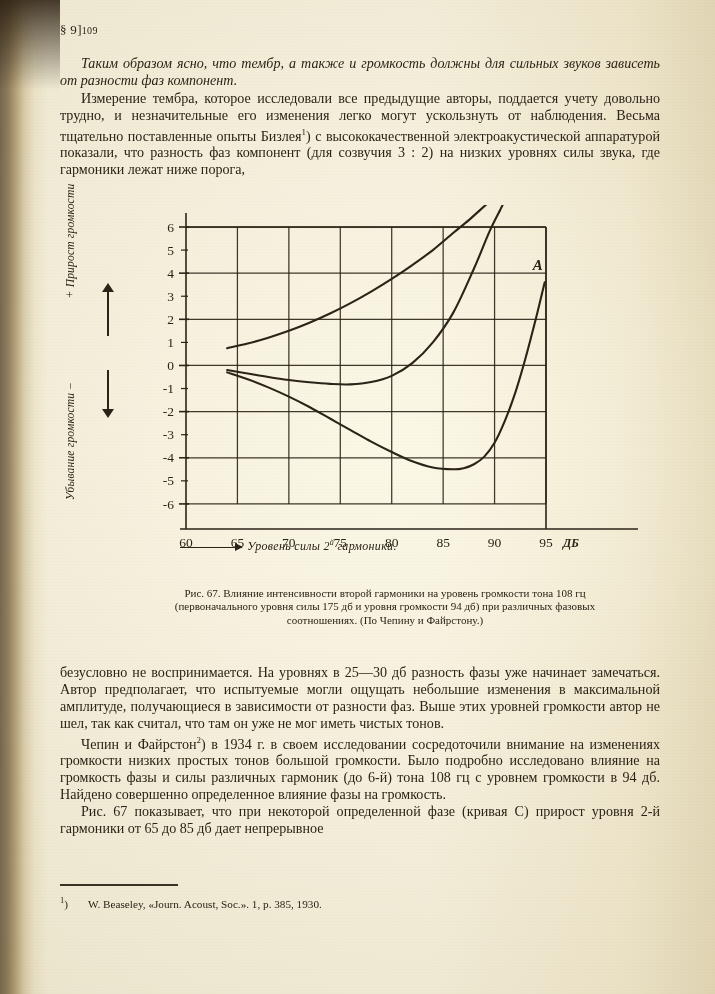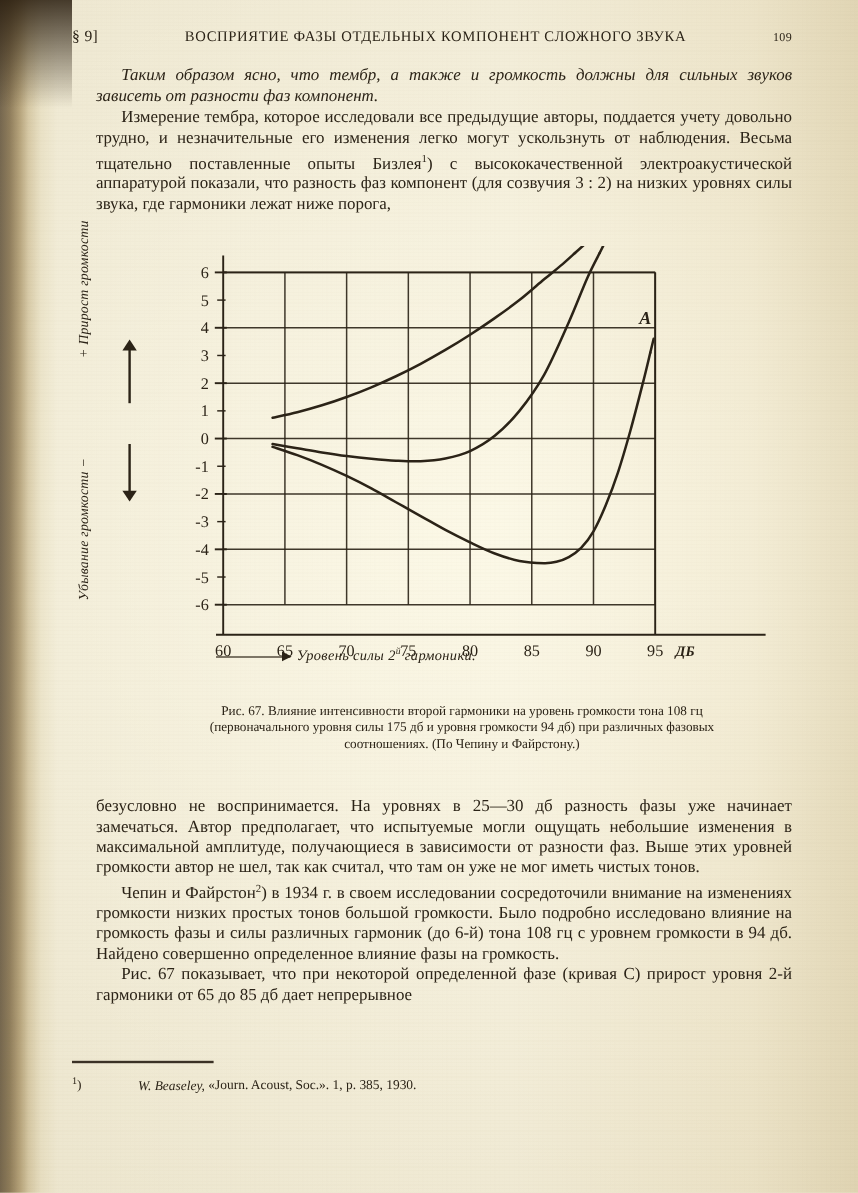--- a/index.html
+++ b/index.html
@@ -42,26 +42,25 @@
     padding:0 10px;
   }
   .runhead .pageno{font-size:10px;white-space:nowrap;}
 
   
   .body-block{position:absolute;left:60px;width:600px;}
   p.para{
     margin:0;font-size:14.1px;line-height:16.9px;
     text-align:justify;text-justify:inter-word;
     hyphens:none;
-    padding-left:20px;
   }
   p.para.indent{text-indent:21px;}
   p.ital{font-style:italic;}
   .sup{font-size:9px;vertical-align:super;}
-  .it{font-style:italic;margin-left:27px;}
+  .it{}
 
   
   #figure{position:absolute;left:60px;top:205px;width:600px;height:390px;}
 
   #ylabel-up,#ylabel-dn{
     position:absolute;left:-6px;
     width:200px;text-align:center;
     font-style:italic;font-size:11.5px;
     transform-origin:50% 50%;
     white-space:nowrap;letter-spacing:.2px;
@@ -111,21 +110,20 @@
 <body>
 
 <div id="paper"></div>
 <div id="grain"></div>
 <div id="shadow-top"></div>
 
 <div id="content">
 
   <div class="runhead">
     <span class="sect">§ 9]</span>
-    <span class="title">ВОСПРИЯТИЕ ФАЗЫ ОТДЕЛЬНЫХ КОМПОНЕНТ СЛОЖНОГО ЗВУКА</span>
     <span class="pageno">109</span>
   </div>
 
   <div class="body-block" style="top:55px;">
     <p class="para indent ital">Таким образом ясно, что тембр, а также и громкость должны для сильных звуков зависеть от разности фаз компонент.</p>
     <p class="para indent" style="margin-top:1px;"><span>Измерение тембра, которое исследовали все предыдущие авторы, поддается учету довольно трудно, и незначительные его изменения легко могут ускользнуть от наблюдения. Весьма тщательно поставлен­ные опыты Бизлея</span><span class="sup">1</span><span>) с высококачественной электроакустической аппаратурой показали, что разность фаз компонент (для созвучия 3 : 2) на низких уровнях силы звука, где гармоники лежат ниже порога,</span></p>
   </div>
 
   <div id="figure">
 

